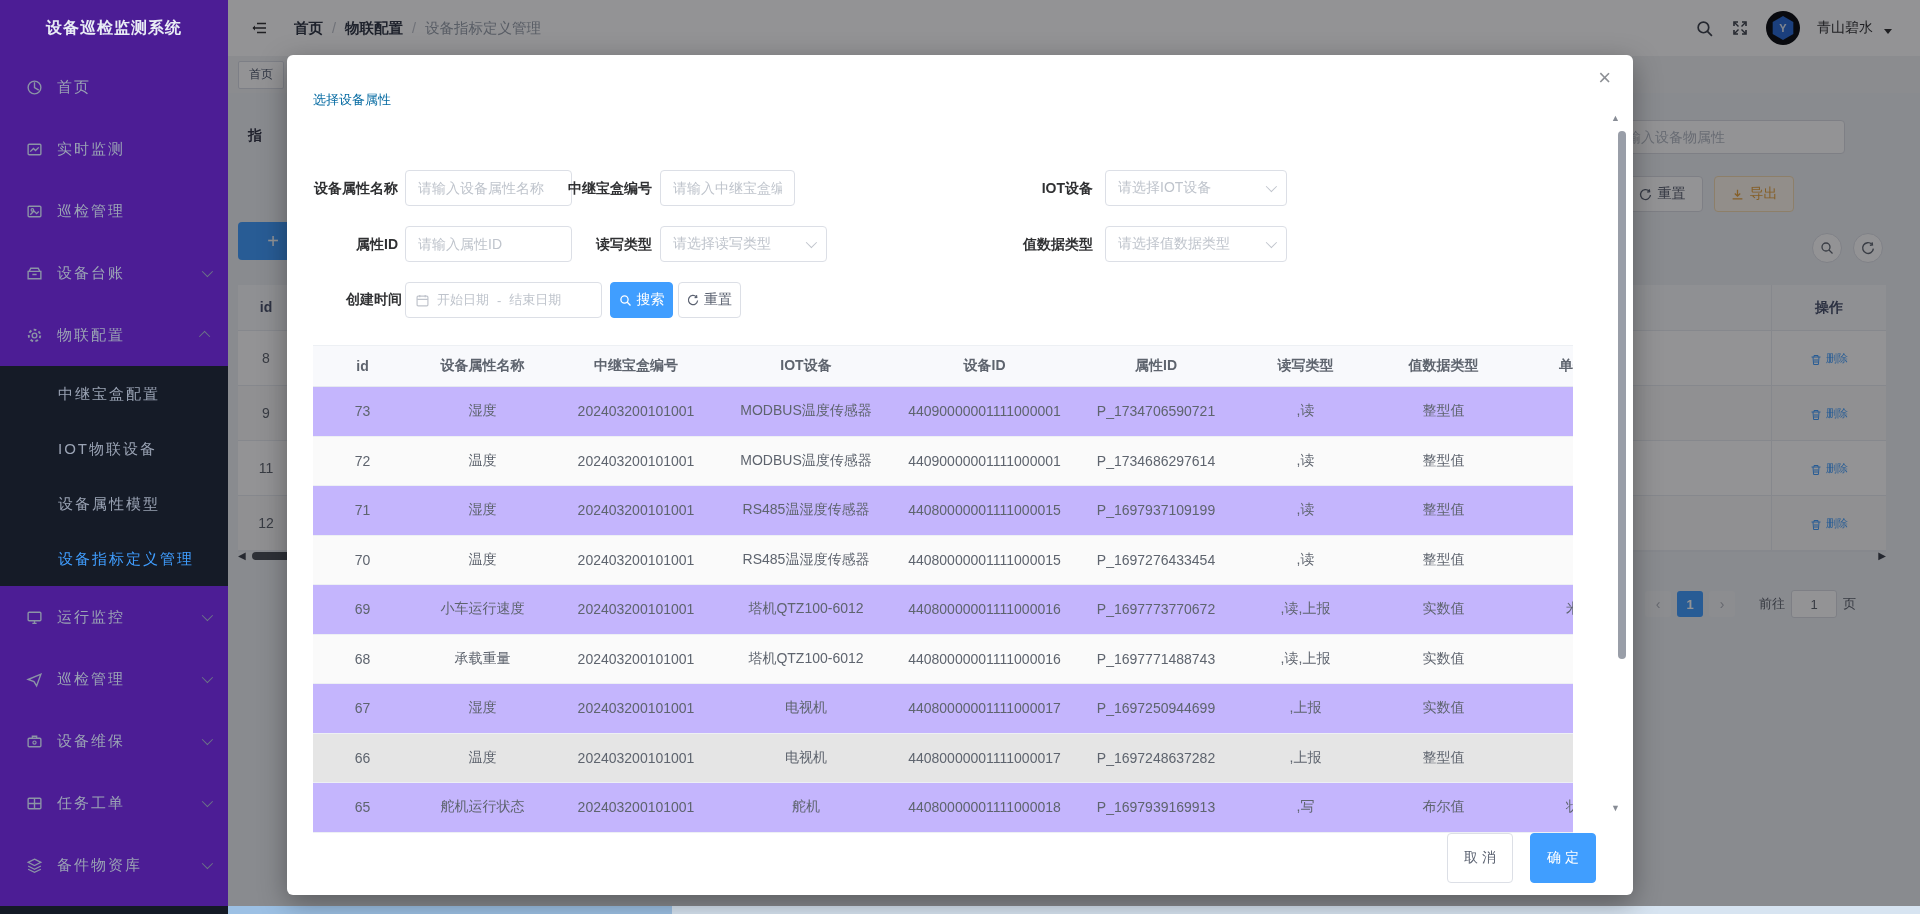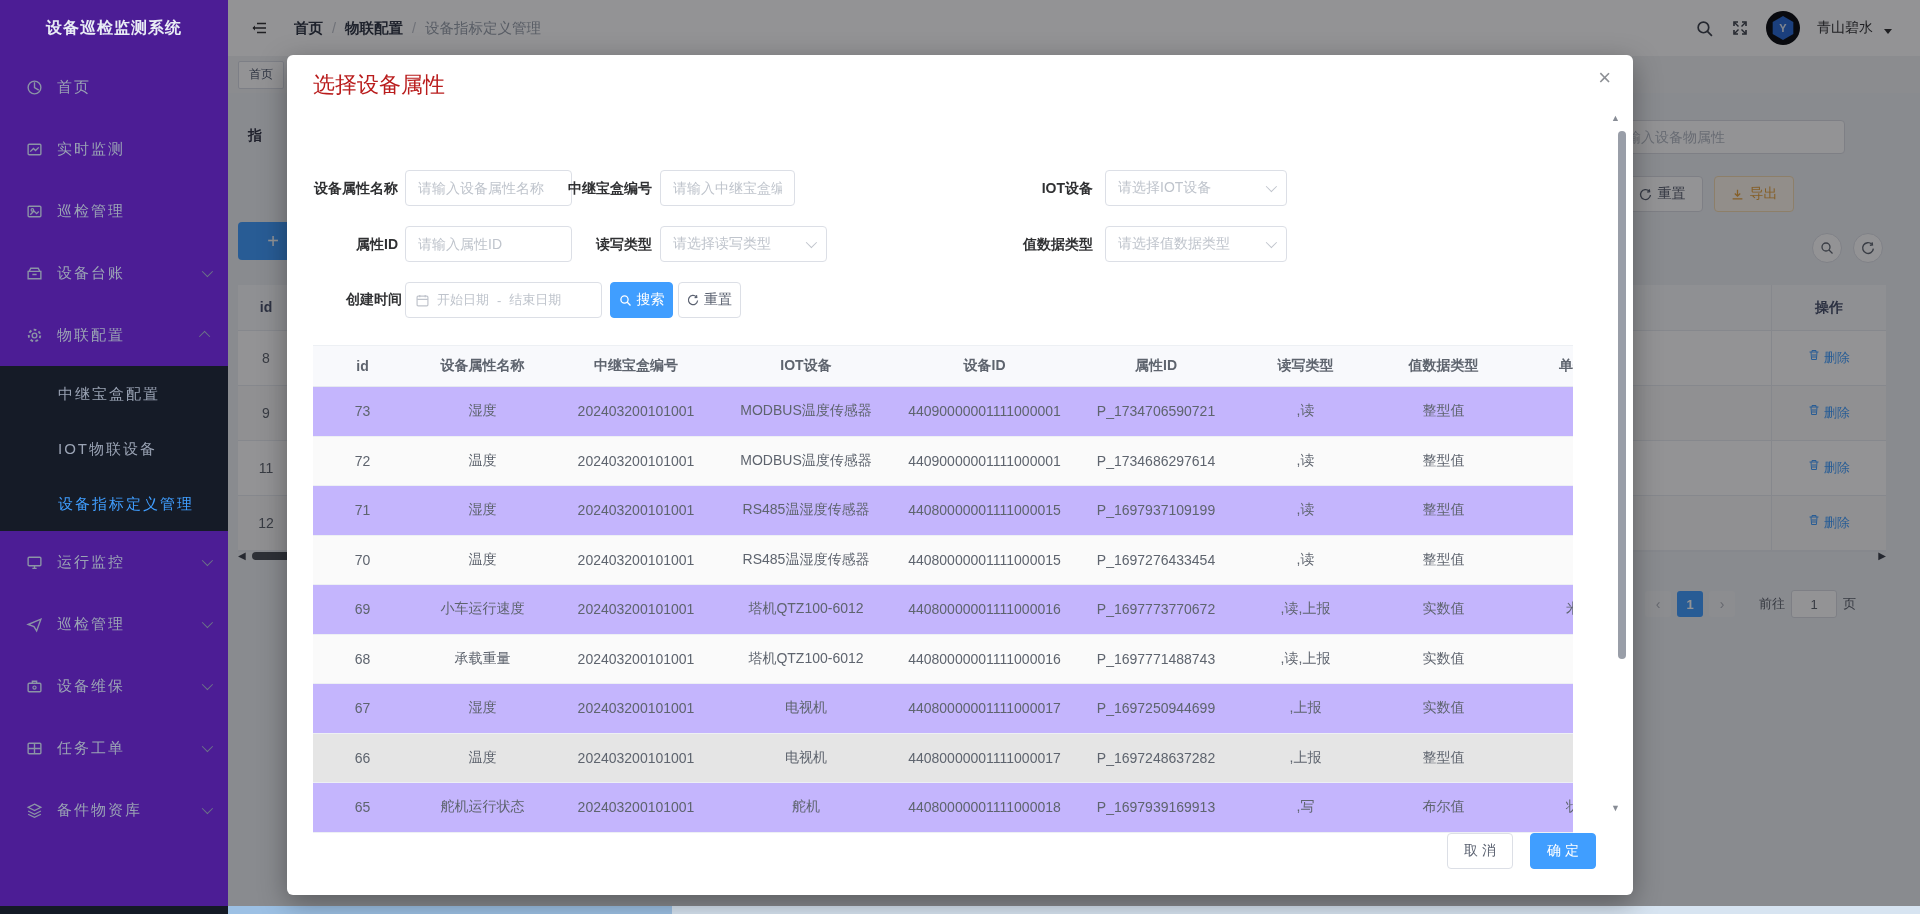--- a/index.html
+++ b/index.html
@@ -49,35 +49,35 @@
   .bg-table{position:absolute;left:238px;top:285px;width:1648px;background:#fff;z-index:2;border-bottom:1px solid #e8ebf0;}
   .bg-thead{height:45px;background:#f8f9fc;border-bottom:1px solid #e8ebf0;position:relative;}
   .bg-th-id{position:absolute;left:0;top:0;width:56px;height:45px;line-height:45px;text-align:center;font-size:14px;font-weight:700;color:#48516b;}
   .bg-th-action{position:absolute;right:0;top:0;width:115px;height:45px;line-height:45px;text-align:center;font-size:14px;font-weight:700;
     color:#48516b;border-left:1px solid #e8ebf0;box-sizing:border-box;}
   .bg-row{height:54px;position:relative;border-bottom:1px solid #e8ebf0;background:#fff;}
   .bg-rows .bg-row:nth-child(even){background:#fafafa;}
   .bg-id{position:absolute;left:0;top:0;width:56px;height:54px;line-height:54px;text-align:center;font-size:14px;color:#5e646e;}
   .bg-action{position:absolute;right:0;top:0;width:115px;height:54px;border-left:1px solid #e8ebf0;box-sizing:border-box;
     display:flex;align-items:center;justify-content:center;}
-  .del-link{display:flex;align-items:flex-start;gap:4px;color:#409eff;font-size:13px;cursor:pointer;}
+  .del-link{display:flex;align-items:flex-end;gap:4px;color:#409eff;font-size:11px;cursor:pointer;}
   .bg-hscroll{position:absolute;left:238px;top:549px;width:1648px;height:14px;z-index:2;}
   .hs-left{position:absolute;left:0;top:0;color:#3c414b;font-size:10px;line-height:14px;}
   .hs-right{position:absolute;right:0;top:0;color:#3c414b;font-size:10px;line-height:14px;}
   .hs-thumb{position:absolute;left:14px;top:3px;width:126px;height:8px;border-radius:4px;background:#4a4f58;}
   .pagination{position:absolute;left:1645px;top:590px;height:28px;display:flex;align-items:center;gap:6px;z-index:2;font-size:13px;color:#5e646e;}
   .pg-btn{width:26px;height:26px;border-radius:3px;background:#f3f4f6;color:#aeb2bb;display:flex;align-items:center;justify-content:center;font-size:14px;}
   .pg-active{width:26px;height:26px;border-radius:3px;background:#409eff;color:#fff;display:flex;align-items:center;justify-content:center;font-weight:bold;}
   .pg-goto-label{margin-left:18px;}
   .pg-input{width:46px;height:28px;border:1px solid #d9dce3;border-radius:3px;text-align:center;font-size:13px;color:#5e646e;box-sizing:border-box;background:#fff;font-family:inherit;}
   
   .overlay{position:absolute;left:228px;top:0;width:1692px;height:906px;background:rgba(8,10,14,0.44);z-index:10;}
   .modal{position:absolute;left:287px;top:55px;width:1346px;height:840px;background:#fff;border-radius:6px;z-index:20;
     box-shadow:0 8px 28px rgba(0,0,0,0.35);}
-  .m-title{position:absolute;left:26px;top:15px;font-size:22px;color:#b91c1c;font-weight:500;}
+  .m-title{position:absolute;left:26px;top:36px;font-size:13px;color:#0369a1;font-weight:500;}
   .m-close{position:absolute;right:22px;top:12px;font-size:22px;color:#8d9095;cursor:pointer;line-height:1;}
   .m-frow{position:absolute;left:0;width:1346px;height:36px;}
   .m-lbl{position:absolute;top:0;height:36px;line-height:36px;text-align:right;font-size:14px;font-weight:600;color:#303133;}
   .m-input{position:absolute;top:0;height:36px;border:1px solid #dcdfe6;border-radius:4px;box-sizing:border-box;
     padding:0 12px;font-size:14px;color:#5e646e;font-family:inherit;}
   .m-input::placeholder{color:#bfc4cc;}
   .m-select{position:absolute;top:0;height:36px;border:1px solid #dcdfe6;border-radius:4px;box-sizing:border-box;
     display:flex;align-items:center;padding:0 12px;cursor:pointer;background:#fff;}
   .m-select .ph{flex:1;font-size:14px;color:#bfc4cc;}
   .sel-chev{width:7px;height:7px;border-right:1.4px solid #c0c4cc;border-bottom:1.4px solid #c0c4cc;transform:rotate(45deg) translateY(-2px);flex:none;}
@@ -94,21 +94,21 @@
   .m-body .m-row:nth-child(even){background:#fafafa;}
   .m-body .m-row.hl{background:#e5e5e5;}
   .mc{flex:none;text-align:center;font-size:14px;color:#5e646e;overflow:hidden;white-space:nowrap;}
   .c0{width:99px;}.c1{width:141px;}.c2{width:166px;}.c3{width:174px;}.c4{width:183px;}
   .c5{width:160px;}.c6{width:139px;}.c7{width:137px;}.c8{width:122px;}
   .msb-up{position:absolute;left:1324px;top:58px;font-size:9px;color:#878c95;z-index:21;}
   .msb-down{position:absolute;left:1324px;top:748px;font-size:9px;color:#878c95;z-index:21;}
   .msb-thumb{position:absolute;left:1331px;top:76px;width:8px;height:528px;border-radius:4px;background:#999ea8;}
   .m-cancel{left:1160px;top:778px;width:66px;}
   .m-confirm{left:1243px;top:778px;width:66px;}
-  .m-footer-btn{position:absolute;height:36px;border-radius:4px;display:flex;align-items:center;justify-content:center;
+  .m-footer-btn{position:absolute;height:50px;border-radius:4px;display:flex;align-items:center;justify-content:center;
     font-size:14px;box-sizing:border-box;cursor:pointer;}
   
   .bottom-strip{position:absolute;left:0;top:906px;width:1920px;height:8px;z-index:6;background:#d7e4f1;}
   .bs-dark{position:absolute;left:0;top:0;width:228px;height:8px;background:#141a26;}
   .bs-thumb{position:absolute;left:228px;top:0;width:444px;height:8px;background:#9cc0e4;}
   svg{display:block;}
 </style>
 </head>
 <body>
 
@@ -162,20 +162,21 @@
             <circle cx="8" cy="8" r="5.4" fill="none" stroke="#8b94a6" stroke-width="1.8" stroke-dasharray="2.6 2.2"></circle>
           </svg>
         </span>
       <span class="sb-lbl">物联配置</span>
       <span class="chev up"></span>
     </div>
 
     <div class="sb-sub">
       <div class="sb-subitem">中继宝盒配置</div>
       <div class="sb-subitem">IOT物联设备</div>
+      <div class="sb-subitem">设备属性模型</div>
       <div class="sb-subitem active">设备指标定义管理</div>
     </div>
 
     <div class="sb-item">
       <span class="sb-ico">
           <svg width="17" height="17" viewBox="0 0 16 16">
             <rect x="2" y="3" width="12" height="8" rx="1" fill="none" stroke="#8b94a6" stroke-width="1.3"></rect>
             <path d="M6 13.5h4M8 11v2.5" fill="none" stroke="#8b94a6" stroke-width="1.3"></path>
           </svg>
         </span>

